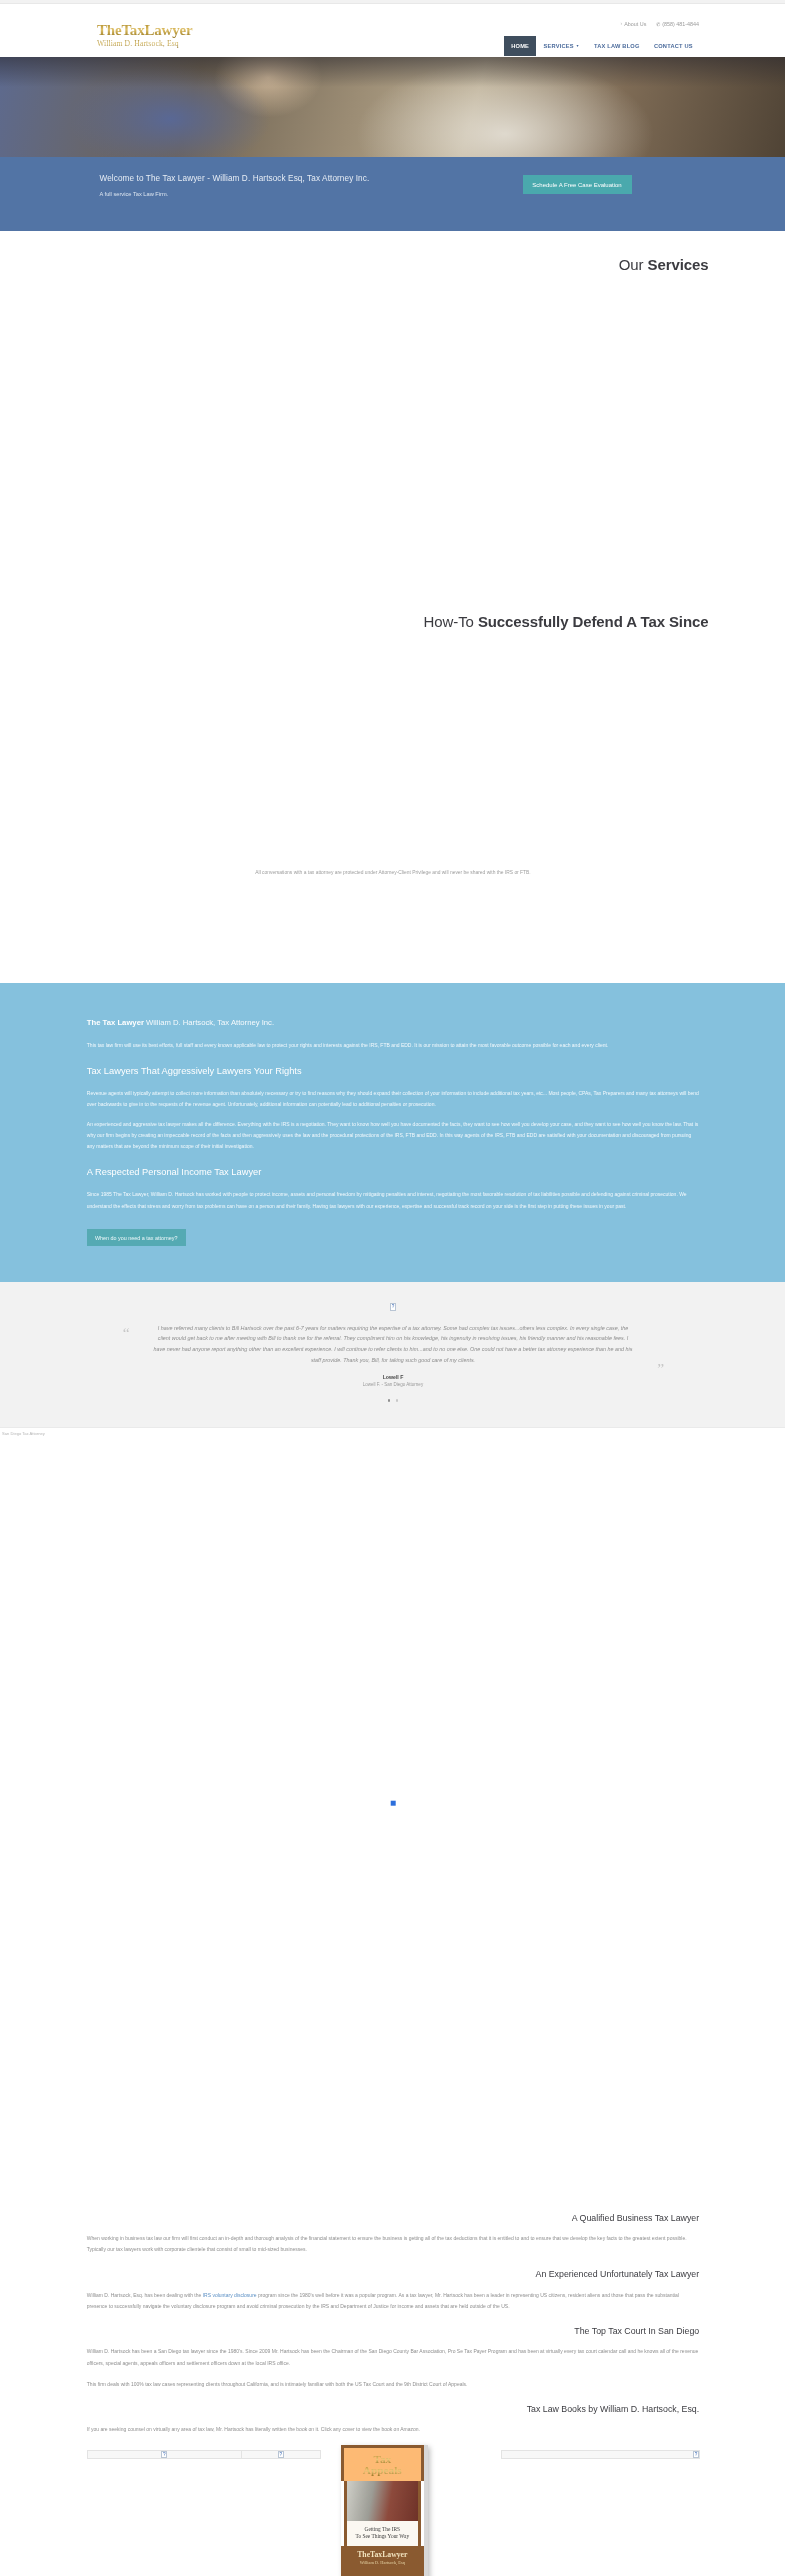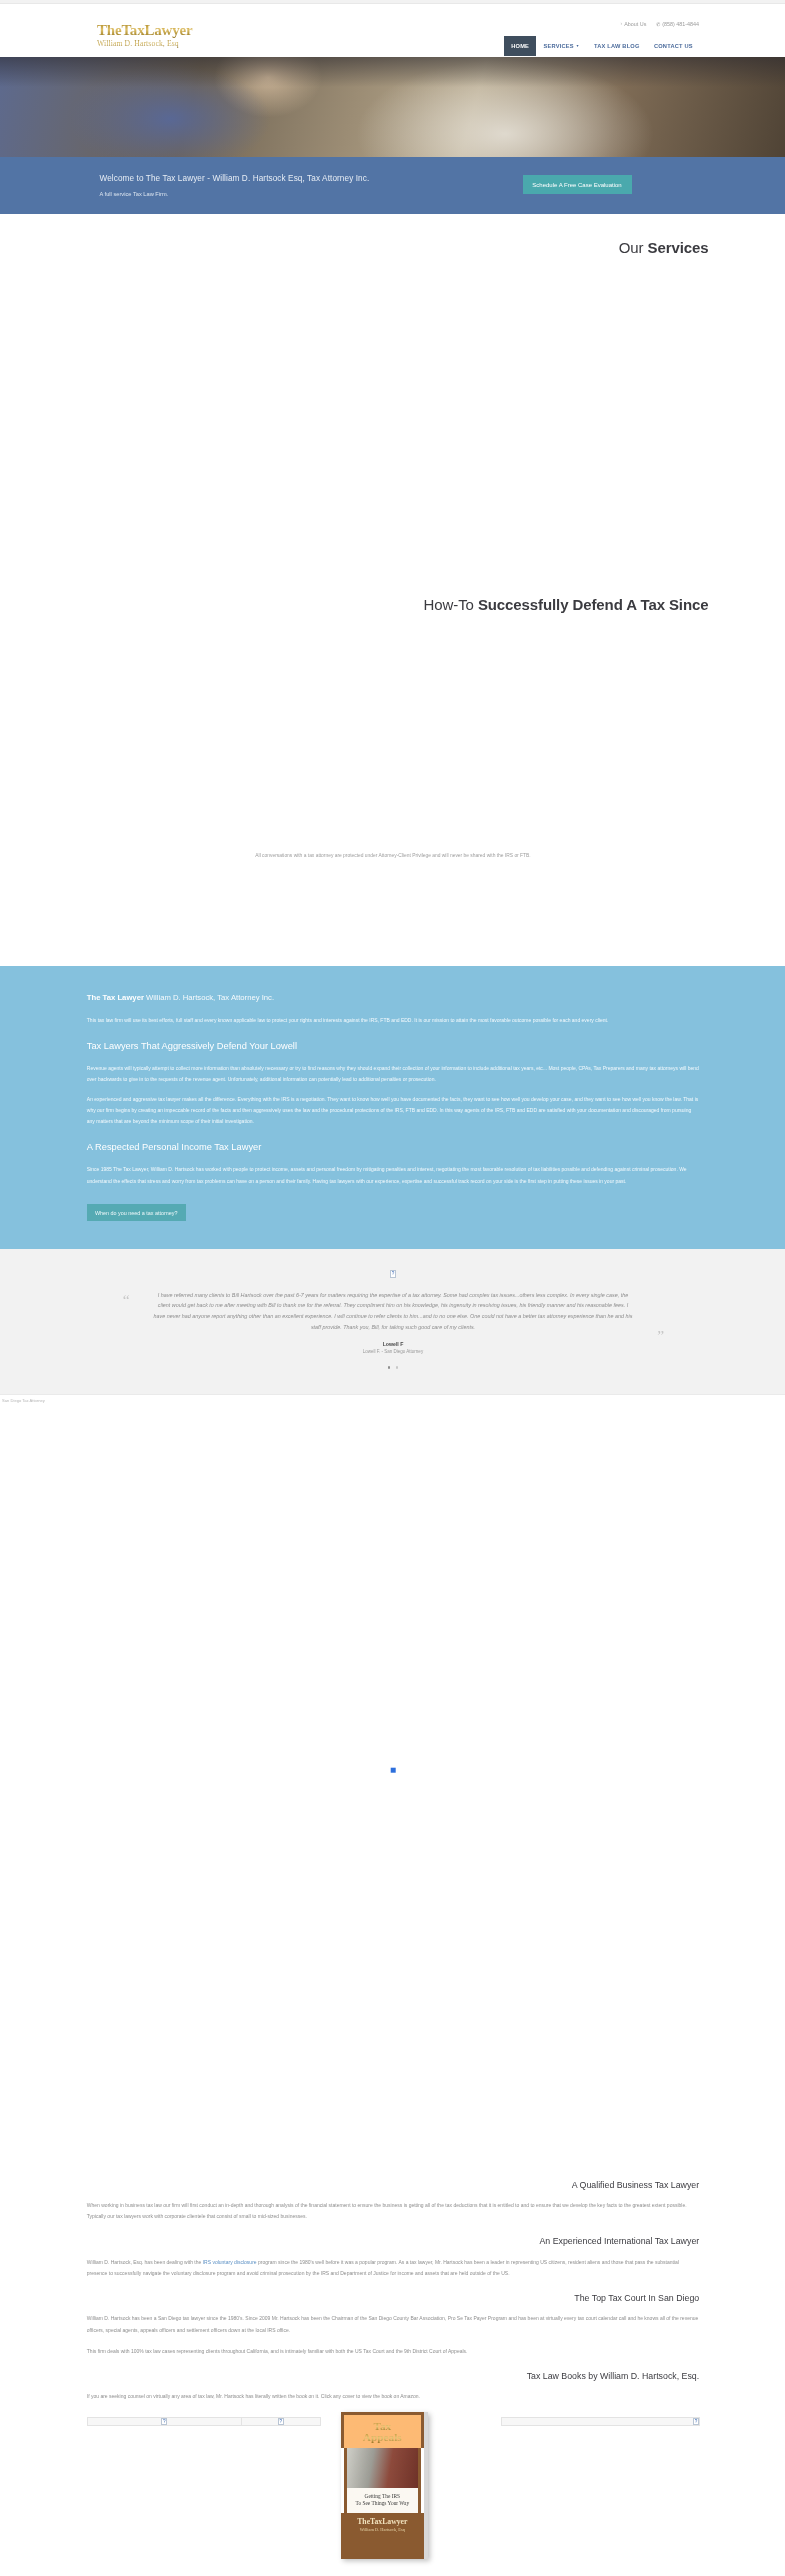--- a/index.html
+++ b/index.html
@@ -64,21 +64,21 @@
       radial-gradient(ellipse 77px 57px at 268px 20.6px, rgba(226,200,168,.75), rgba(226,200,168,0) 70%),
       radial-gradient(ellipse 206px 103px at 505px 77px, rgba(232,228,219,.85), rgba(232,228,219,0) 72%),
       linear-gradient(105deg, #5d6a8f 0%, #6f6352 25%, #9b8c74 45%, #b9ab90 60%, #7e6b55 78%, #4f4335 100%);
     filter: blur(0.6px);
   }
   .hero-dark { position:absolute; left:0; top:0; width:100%; height:30px;
     background: linear-gradient(180deg, rgba(40,38,44,.55), rgba(40,38,44,0)); }
 
   
   .welcome {
-    position: relative; height: 57px; background: #5274a5;
+    position: relative; height: 74px; background: #5274a5;
   }
   .welcome-inner { position: relative; width: 631px; margin: 0 auto; height: 100%; }
   .welcome h2 {
     position: absolute; left: 22px; top: 17.5px;
     font-size: 8.2px; font-weight: 400; color: #e7edf5; letter-spacing: 0.1px;
   }
   .welcome p {
     position: absolute; left: 22px; top: 34px;
     font-size: 5.7px; color: #dce5f0;
   }
@@ -102,21 +102,21 @@
   .howto-block { padding: 0 0 0; background:#fff; }
   .howto-spacer { height: 237px; background:#fff; }
 
   .privilege {
     text-align: center; font-size: 4.9px; color: #9d9d9d; padding: 3.1px 0 0;
   }
   .white-tail { height: 108px; background:#fff; }
 
   
   .bluepanel { background: #85c1dd; padding: 23px 0 24px; }
-  .bluepanel .inner { width: 631px; margin: 4px auto; padding: 0 9.3px; }
+  .bluepanel .inner { width: 631px; margin: 12px auto; padding: 0 9.3px; }
   .bp-title { font-size: 7.7px; color: #ffffff; margin-bottom: 13.4px; }
   .bp-title b { font-weight: 700; }
   .bp-title span { font-weight: 300; opacity: .93; }
   .bp-h3 { font-size: 9.3px; font-weight: 300; color: #ffffff; margin: 14.4px 0 12.4px; }
   .bp-p { font-size: 5px; line-height: 2.25; color: #f4fafd; font-weight: 300; margin-bottom: 8.2px; }
   .bp-btn {
     display: inline-block; margin-top: 9.3px; background: #55aab3; color: #eef8fa;
     border: none; padding: 5.2px 8.2px; font-size: 5.4px; cursor: pointer;
     font-family: "Liberation Sans", sans-serif;
   }
@@ -257,21 +257,21 @@
 </div>
 <div class="white-tail"></div>
 
 <div class="bluepanel">
   <div class="inner">
     <div class="bp-title">
       <b>The Tax Lawyer</b><span> William D. Hartsock, Tax Attorney Inc.</span>
     </div>
     <div class="bp-p">This tax law firm will use its best efforts, full staff and every known applicable law to protect your rights and interests against the IRS, FTB and EDD. It is our mission to attain the most favorable outcome possible for each and every client.</div>
 
-    <h3 class="bp-h3">Tax Lawyers That Aggressively Defend Your Lowell</h3>
+    <h3 class="bp-h3">Tax Lawyers That Aggressively Lawyers Your Rights</h3>
     <div class="bp-p">Revenue agents will typically attempt to collect more information than absolutely necessary or try to find reasons why they should expand their collection of your information to include additional tax years, etc... Most people, CPAs, Tax Preparers and many tax attorneys will bend over backwards to give in to the requests of the revenue agent. Unfortunately, additional information can potentially lead to additional penalties or prosecution.</div>
     <div class="bp-p">An experienced and aggressive tax lawyer makes all the difference. Everything with the IRS is a negotiation. They want to know how well you have documented the facts, they want to see how well you develop your case, and they want to see how well you know the law. That is why our firm begins by creating an impeccable record of the facts and then aggressively uses the law and the procedural protections of the IRS, FTB and EDD. In this way agents of the IRS, FTB and EDD are satisfied with your documentation and discouraged from pursuing any matters that are beyond the minimum scope of their initial investigation.</div>
 
     <h3 class="bp-h3">A Respected Personal Income Tax Lawyer</h3>
     <div class="bp-p">Since 1985 The Tax Lawyer, William D. Hartsock has worked with people to protect income, assets and personal freedom by mitigating penalties and interest, negotiating the most favorable resolution of tax liabilities possible and defending against criminal prosecution. We understand the effects that stress and worry from tax problems can have on a person and their family. Having tax lawyers with our experience, expertise and successful track record on your side is the first step in putting these issues in your past.</div>
 
     <button class="bp-btn">When do you need a tax attorney?</button>
   </div>
 </div>
 
@@ -299,21 +299,21 @@
 
 <div class="maparea">
   <div class="map-caption">San Diego Tax Attorney</div>
   <div class="map-marker"></div>
 </div>
 
 <div class="article">
   <h2 class="art-h2">A Qualified Business Tax Lawyer</h2>
   <p class="art-p">When working in business tax law our firm will first conduct an in-depth and thorough analysis of the financial statement to ensure the business is getting all of the tax deductions that it is entitled to and to ensure that we develop the key facts to the greatest extent possible. Typically our tax lawyers work with corporate clientele that consist of small to mid-sized businesses.</p>
 
-  <h2 class="art-h2">An Experienced International Tax Lawyer</h2>
+  <h2 class="art-h2">An Experienced Unfortunately Tax Lawyer</h2>
   <p class="art-p"><span>William D. Hartsock, Esq. has been dealing with the </span><a>IRS voluntary disclosure</a><span> program since the 1980's well before it was a popular program. As a tax lawyer, Mr. Hartsock has been a leader in representing US citizens, resident aliens and those that pass the substantial presence to successfully navigate the voluntary disclosure program and avoid criminal prosecution by the IRS and Department of Justice for income and assets that are held outside of the US.</span></p>
 
   <h2 class="art-h2">The Top Tax Court In San Diego</h2>
   <p class="art-p">William D. Hartsock has been a San Diego tax lawyer since the 1980's. Since 2009 Mr. Hartsock has been the Chairman of the San Diego County Bar Association, Pro Se Tax Payer Program and has been at virtually every tax court calendar call and he knows all of the revenue officers, special agents, appeals officers and settlement officers down at the local IRS office.</p>
   <p class="art-p">This firm deals with 100% tax law cases representing clients throughout California, and is intimately familiar with both the US Tax Court and the 9th District Court of Appeals.</p>
 
   <h2 class="art-h2">Tax Law Books by William D. Hartsock, Esq.</h2>
   <p class="art-p">If you are seeking counsel on virtually any area of tax law, Mr. Hartsock has literally written the book on it. Click any cover to view the book on Amazon.</p>
 
   <div class="bookrow">

